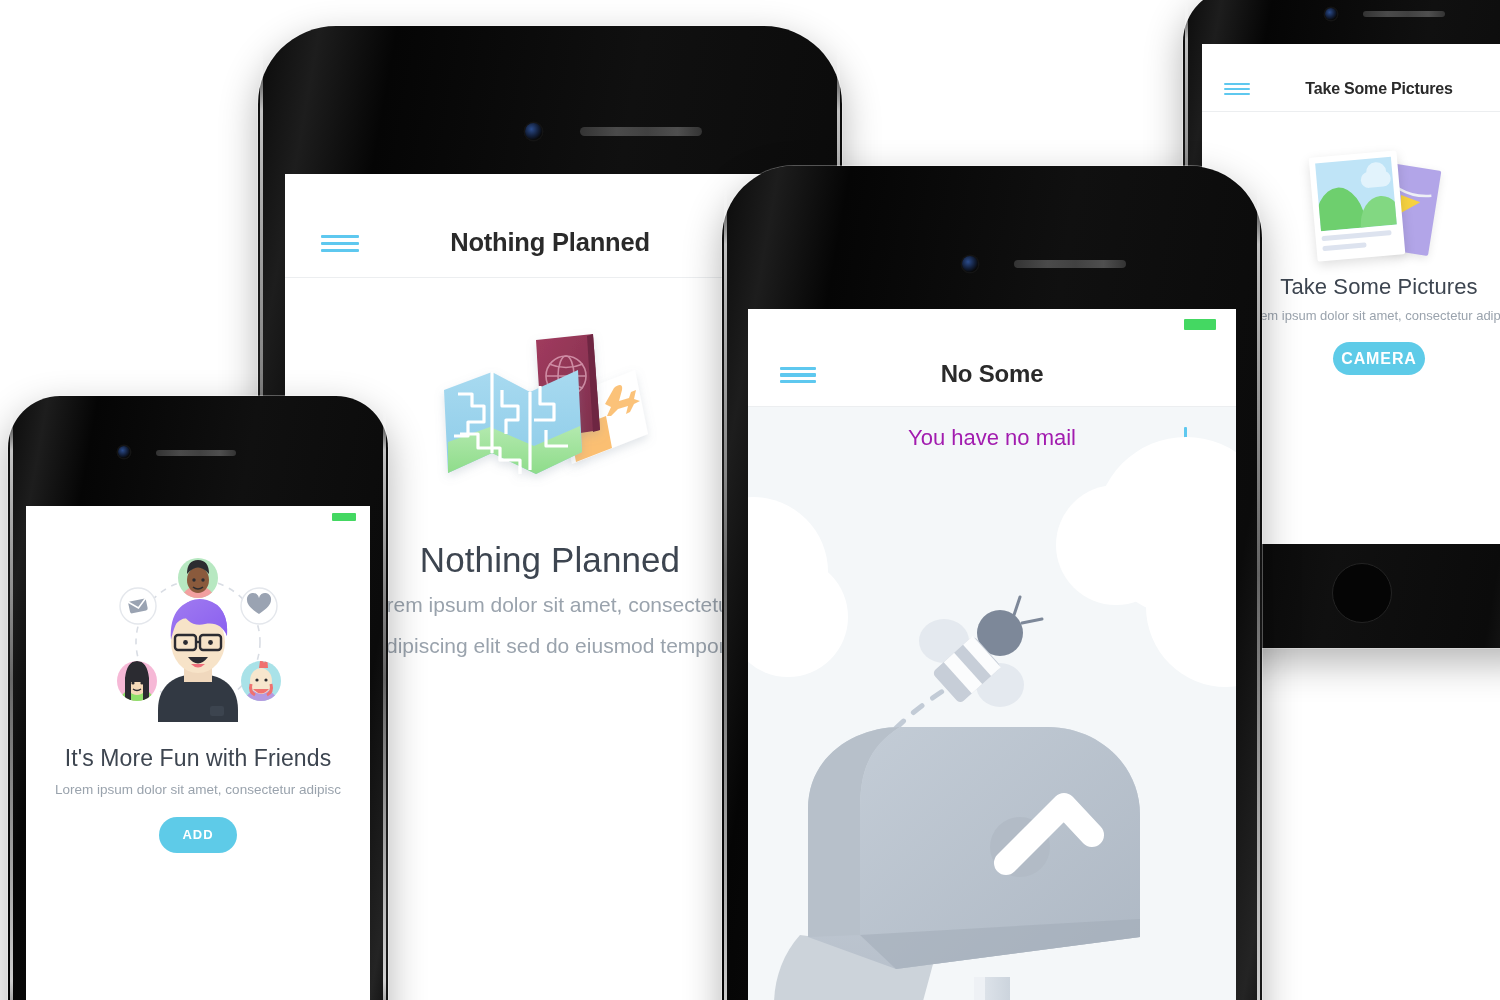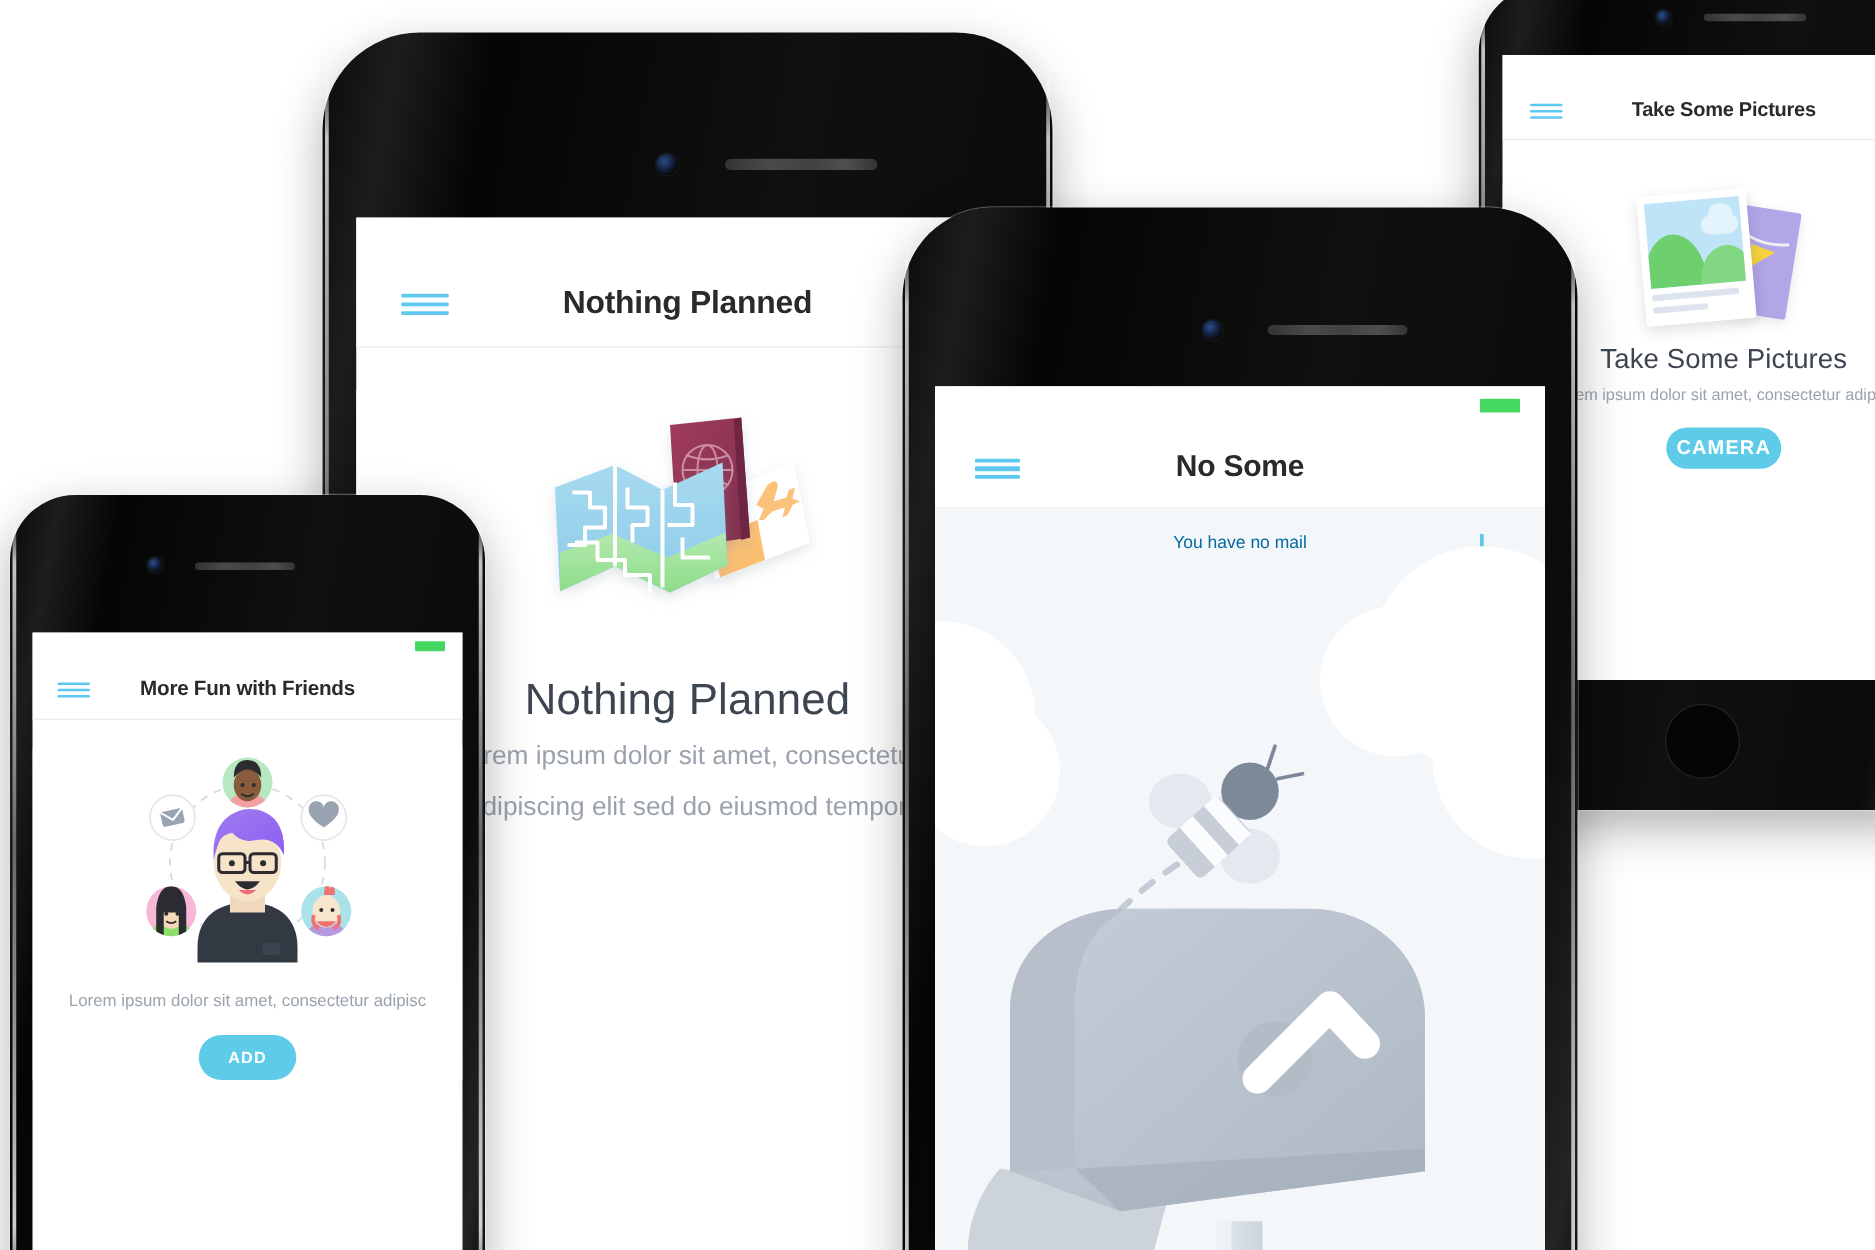--- a/index.html
+++ b/index.html
@@ -118,21 +118,21 @@
   #phone-friends .navtitle { font-size:16.5px; }
   #phone-friends .empty-title { font-size:23px; margin-top:10px; }
   #phone-friends .empty-sub { font-size:13.5px; margin-top:10px; }
   #phone-friends .pill { width:78px; height:36px; line-height:36px; font-size:13px; margin-top:20px; }
 
   
   .mail-body { position:relative; height:794px; background:#f4f7f9; overflow:hidden; }
   .mail-subbar { position:relative; height:68px; }
   .mail-subbar .txt {
     position:absolute; left:0; right:0; top:18px; text-align:center;
-    font-size:14px; color:#0369a1;
+    font-size:22px; color:#a21caf;
   }
   .plus {
     position:absolute; right:36px; top:20px; width:30px; height:30px; cursor:pointer;
   }
   .plus:before, .plus:after {
     content:""; position:absolute; background:#5ec8ef; border-radius:1px;
   }
   .plus:before { left:0; top:13.5px; width:30px; height:3px; }
   .plus:after  { top:0; left:13.5px; height:30px; width:3px; }
 
@@ -402,28 +402,20 @@
     <div class="glint"></div>
     <div class="glint r"></div>
     <div class="cam"></div>
     <div class="speaker"></div>
 
     <div class="screen">
       <div class="statusbar" style="--sbh:22px;--bx:14px;--by:7px;--bw:24px;--bh:8px;">
         <div class="battery"></div>
       </div>
 
-      <div class="navbar">
-        <div class="hamburger">
-            <i></i>
-            <i></i>
-            <i></i>
-          </div>
-        <div class="navtitle">More Fun with Friends</div>
-      </div>
 
       <div class="screenbody">
         <div class="friends">
           <svg viewBox="0 0 175 185" width="175" height="185">
             <defs>
               <linearGradient id="hairG" x1="0" y1="0" x2="1" y2="1">
                 <stop offset="0" stop-color="#a07bf0"></stop>
                   <stop offset="1" stop-color="#8a5ff0"></stop>
               </linearGradient>
             </defs>
@@ -503,19 +495,20 @@
                 <path d="M85 92 L89 92"></path>
               </g>
               <circle cx="74.5" cy="92.5" r="2.4" fill="#2b2b31"></circle>
               <circle cx="99.5" cy="92.5" r="2.4" fill="#2b2b31"></circle>
               <path d="M77 107 q10 13 20 0 z" fill="#2b2b31"></path>
               <path d="M80 114 q7 7 14 0 z" fill="#ef6e7a"></path>
             </g>
           </svg>
         </div>
 
+        <div class="empty-title">It's More Fun with Friends</div>
         <div class="empty-sub">Lorem ipsum dolor sit amet, consectetur adipisc</div>
         <button class="pill">ADD</button>
       </div>
     </div>
   </div>
 
 </div>
 
 </body></html>

